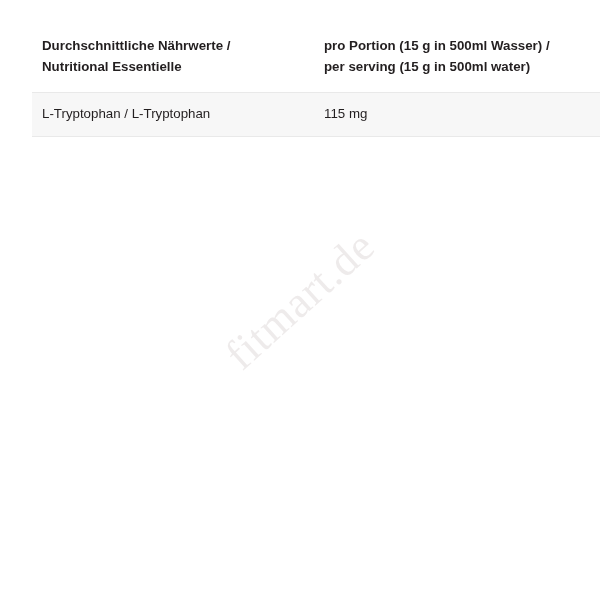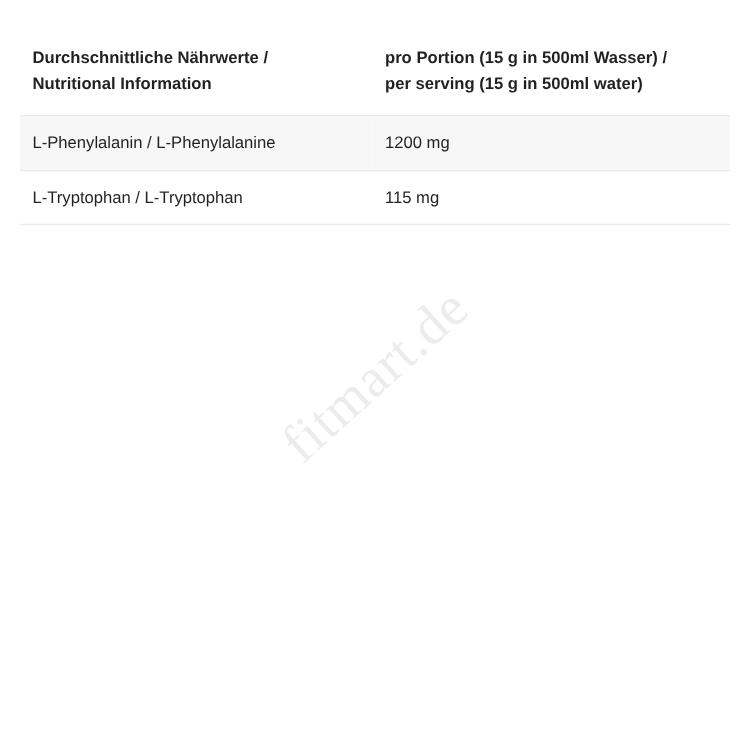--- a/index.html
+++ b/index.html
@@ -37,21 +37,21 @@
     top: 50%;
     transform: translate(-50%, -50%) rotate(-42deg);
     font-family: "Liberation Serif", serif;
     font-size: 44px;
     letter-spacing: 1px;
     color: rgba(120, 100, 100, 0.13);
     white-space: nowrap;
   }
   .table-wrap {
     position: absolute;
-    left: 0;
+    left: 16px;
     top: 0;
     width: 484px;
     padding: 22px 0 0 0;
     box-sizing: border-box;
     z-index: 1;
   }
   table.nutrition {
     width: 568px;
     margin: 0 16px;
     border-collapse: collapse;
@@ -94,35 +94,29 @@
   <div class="table-wrap">
     <table class="nutrition">
       <colgroup>
         <col class="c1">
         <col class="c2">
       </colgroup>
       <thead>
         <tr>
           <th>
             <span class="cell-line">Durchschnittliche Nährwerte /</span>
-            <span class="cell-line">Nutritional Information</span>
+            <span class="cell-line">Nutritional Essentielle</span>
           </th>
           <th>
             <span class="cell-line">pro Portion (15 g in 500ml Wasser) /</span>
             <span class="cell-line">per serving (15 g in 500ml water)</span>
           </th>
         </tr>
       </thead>
       <tbody>
-        <tr>
-          <td>
-            <span class="cell-line">L-Phenylalanin / L-Phenylalanine</span>
-          </td>
-          <td class="val">1200 mg</td>
-        </tr>
         <tr>
           <td>
             <span class="cell-line">L-Tryptophan / L-Tryptophan</span>
           </td>
           <td class="val">115 mg</td>
         </tr>
       </tbody>
     </table>
   </div>
 

